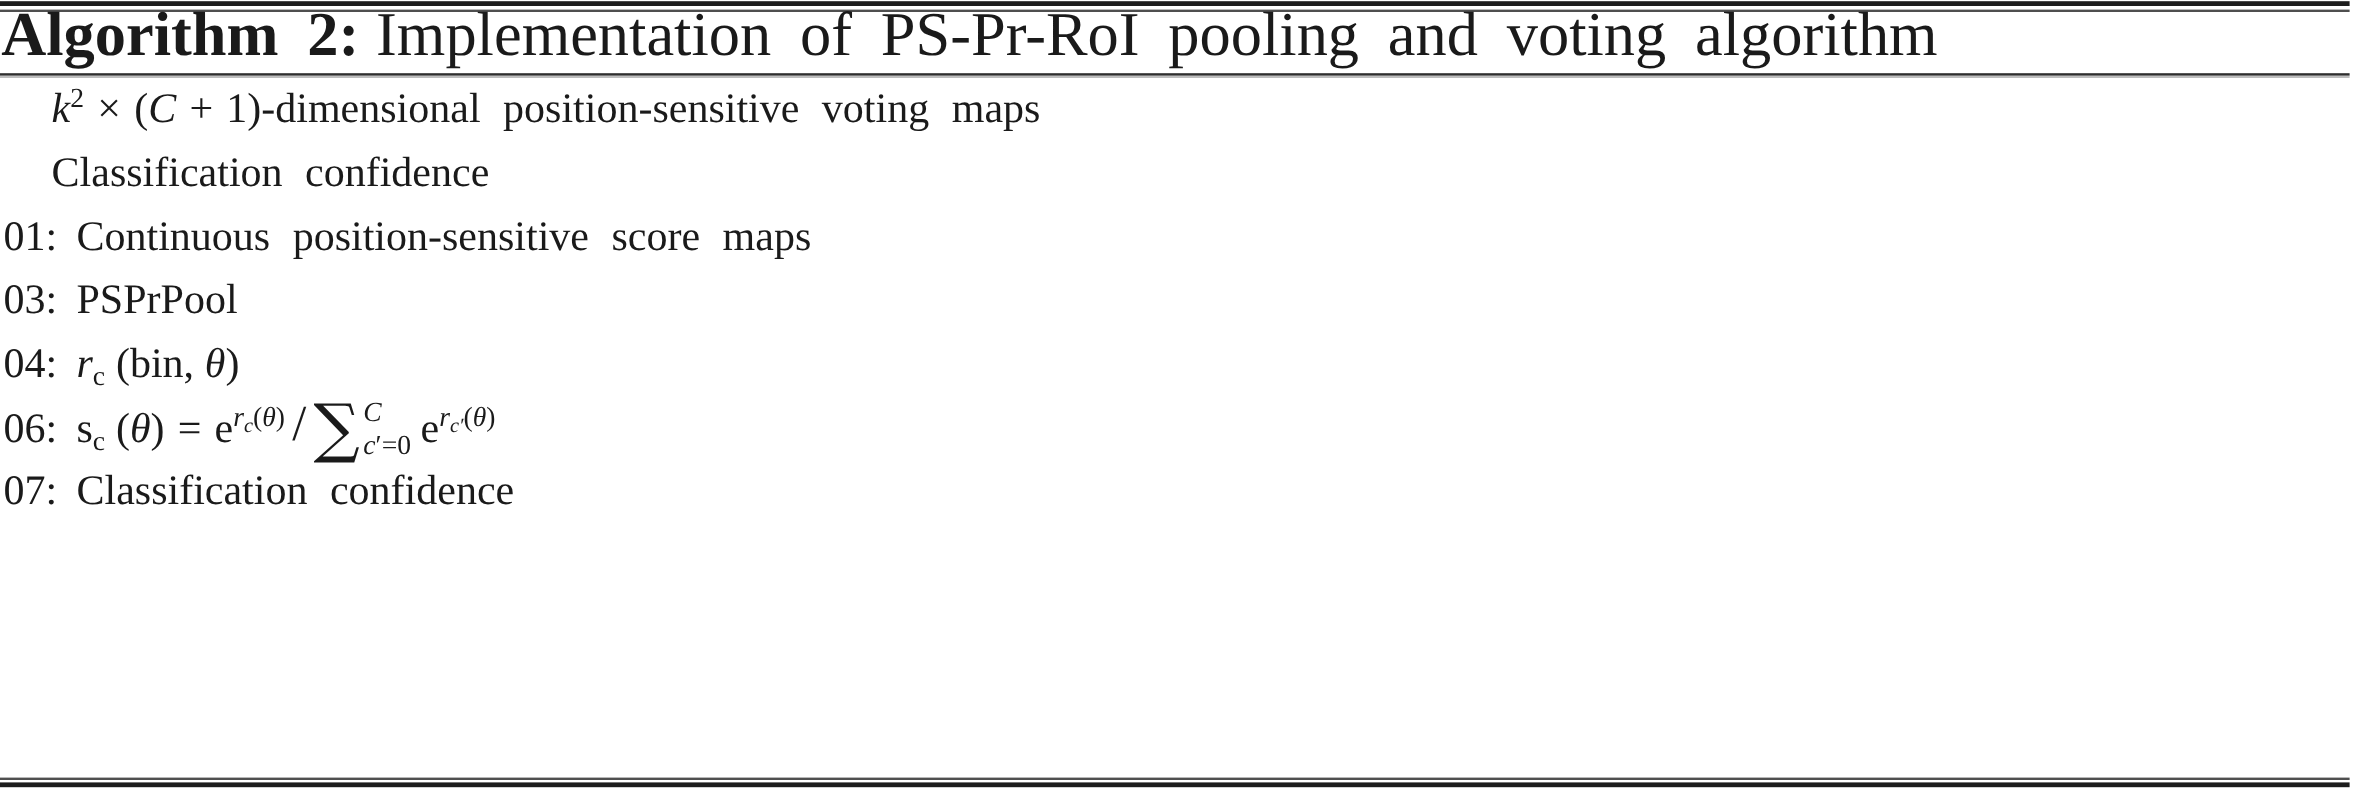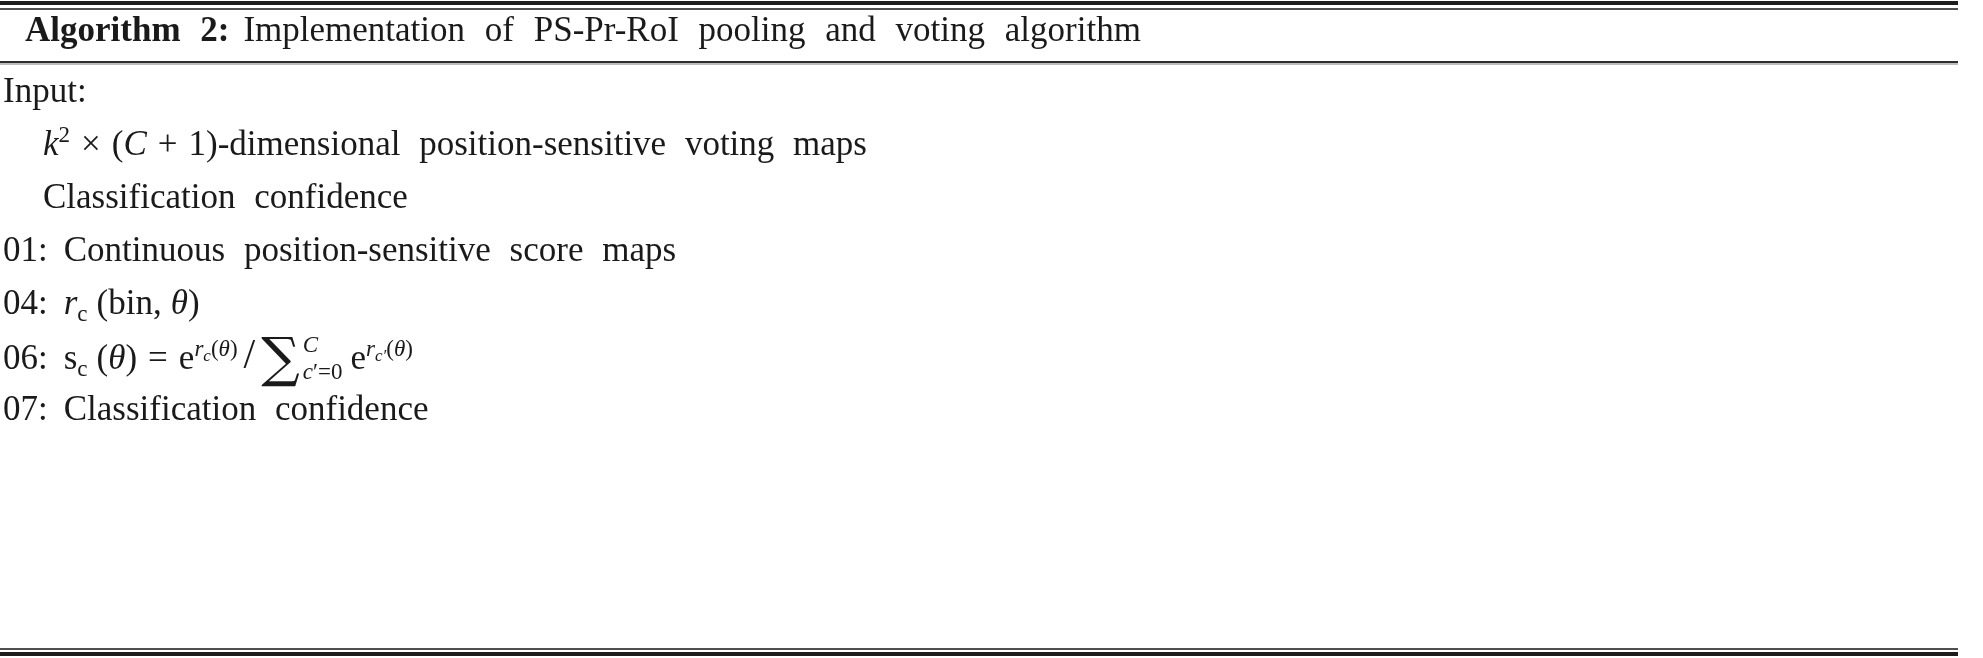--- a/index.html
+++ b/index.html
@@ -2,22 +2,22 @@
 <html><head>
 <meta charset="utf-8">
 <style>
   html,body{margin:0;padding:0;background:#ffffff;}
   .canvas{position:relative;width:1983px;height:658px;background:#ffffff;
           font-family:"Liberation Serif","DejaVu Serif",serif;color:#1a1a1a;overflow:hidden;}
   .rule{position:absolute;left:0;width:1958px;}
   .thick{height:4px;background:#1d1d1d;}
   .thin{height:2px;background:#4f4f4f;}
   .mid{height:2px;background:#2e2e2e;box-shadow:0 2px 0 #bdbdbd;}
-  .title{position:absolute;left:25px;top:6px;height:48px;line-height:48px;
-         font-size:35px;word-spacing:11px;white-space:nowrap;}
+  .title{position:absolute;left:1px;top:6px;height:48px;line-height:48px;
+         font-size:52px;word-spacing:11px;white-space:nowrap;}
   .btxt{font-weight:bold;}
   .title-text{margin-left:14px;}
   .body{position:absolute;left:3px;top:64px;width:1975px;}
   .line{height:53px;line-height:53px;font-size:35px;word-spacing:10px;white-space:nowrap;}
   .indent{padding-left:40px;}
   .num{margin-right:16px;}
   .it{font-style:italic;}
   .vsub{font-size:23px;position:relative;top:7px;}
   .sup{font-size:23px;position:relative;top:-13px;}
   .grp{margin-left:9px;}
@@ -42,38 +42,38 @@
   <div class="rule thin" style="top:8px"></div>
 
   <div class="title">
     <span class="btxt">Algorithm 2:</span><span class="title-text">Implementation of PS-Pr-RoI pooling and voting algorithm</span>
   </div>
 
   <div class="rule mid" style="top:61px"></div>
 
   <div class="body">
 
-    <div class="line">
-      <span>Input:</span>
-    </div>
 
     <div class="line indent">
       <span class="it">k</span><span class="sup">2</span><span class="op">×</span><span>(</span><span class="it">C</span><span class="op">+</span><span>1</span><span>)-dimensional position-sensitive voting maps</span>
     </div>
 
 
     <div class="line indent">
       <span>Classification confidence</span>
     </div>
 
     <div class="line">
       <span class="num">01:</span><span>Continuous position-sensitive score maps</span>
     </div>
 
 
+    <div class="line">
+      <span class="num">03:</span><span>PSPrPool</span>
+    </div>
 
     <div class="line">
       <span class="num">04:</span><span class="it">r</span><span class="vsub">c</span><span class="grp">(</span><span>bin,</span><span class="it theta-sp">θ</span><span>)</span>
     </div>
 
 
     <div class="line">
       <span class="num">06:</span><span>s</span><span class="vsub">c</span><span class="grp">(</span><span class="it">θ</span><span>)</span><span class="op">=</span><span>e</span><span class="esup"><span class="it">r</span><span class="nsub it">c</span><span>(</span><span class="it">θ</span><span>)</span></span><span class="slash">/</span><span class="sum-wrap">
           <span class="sigma">∑</span>
           <span class="limits">

